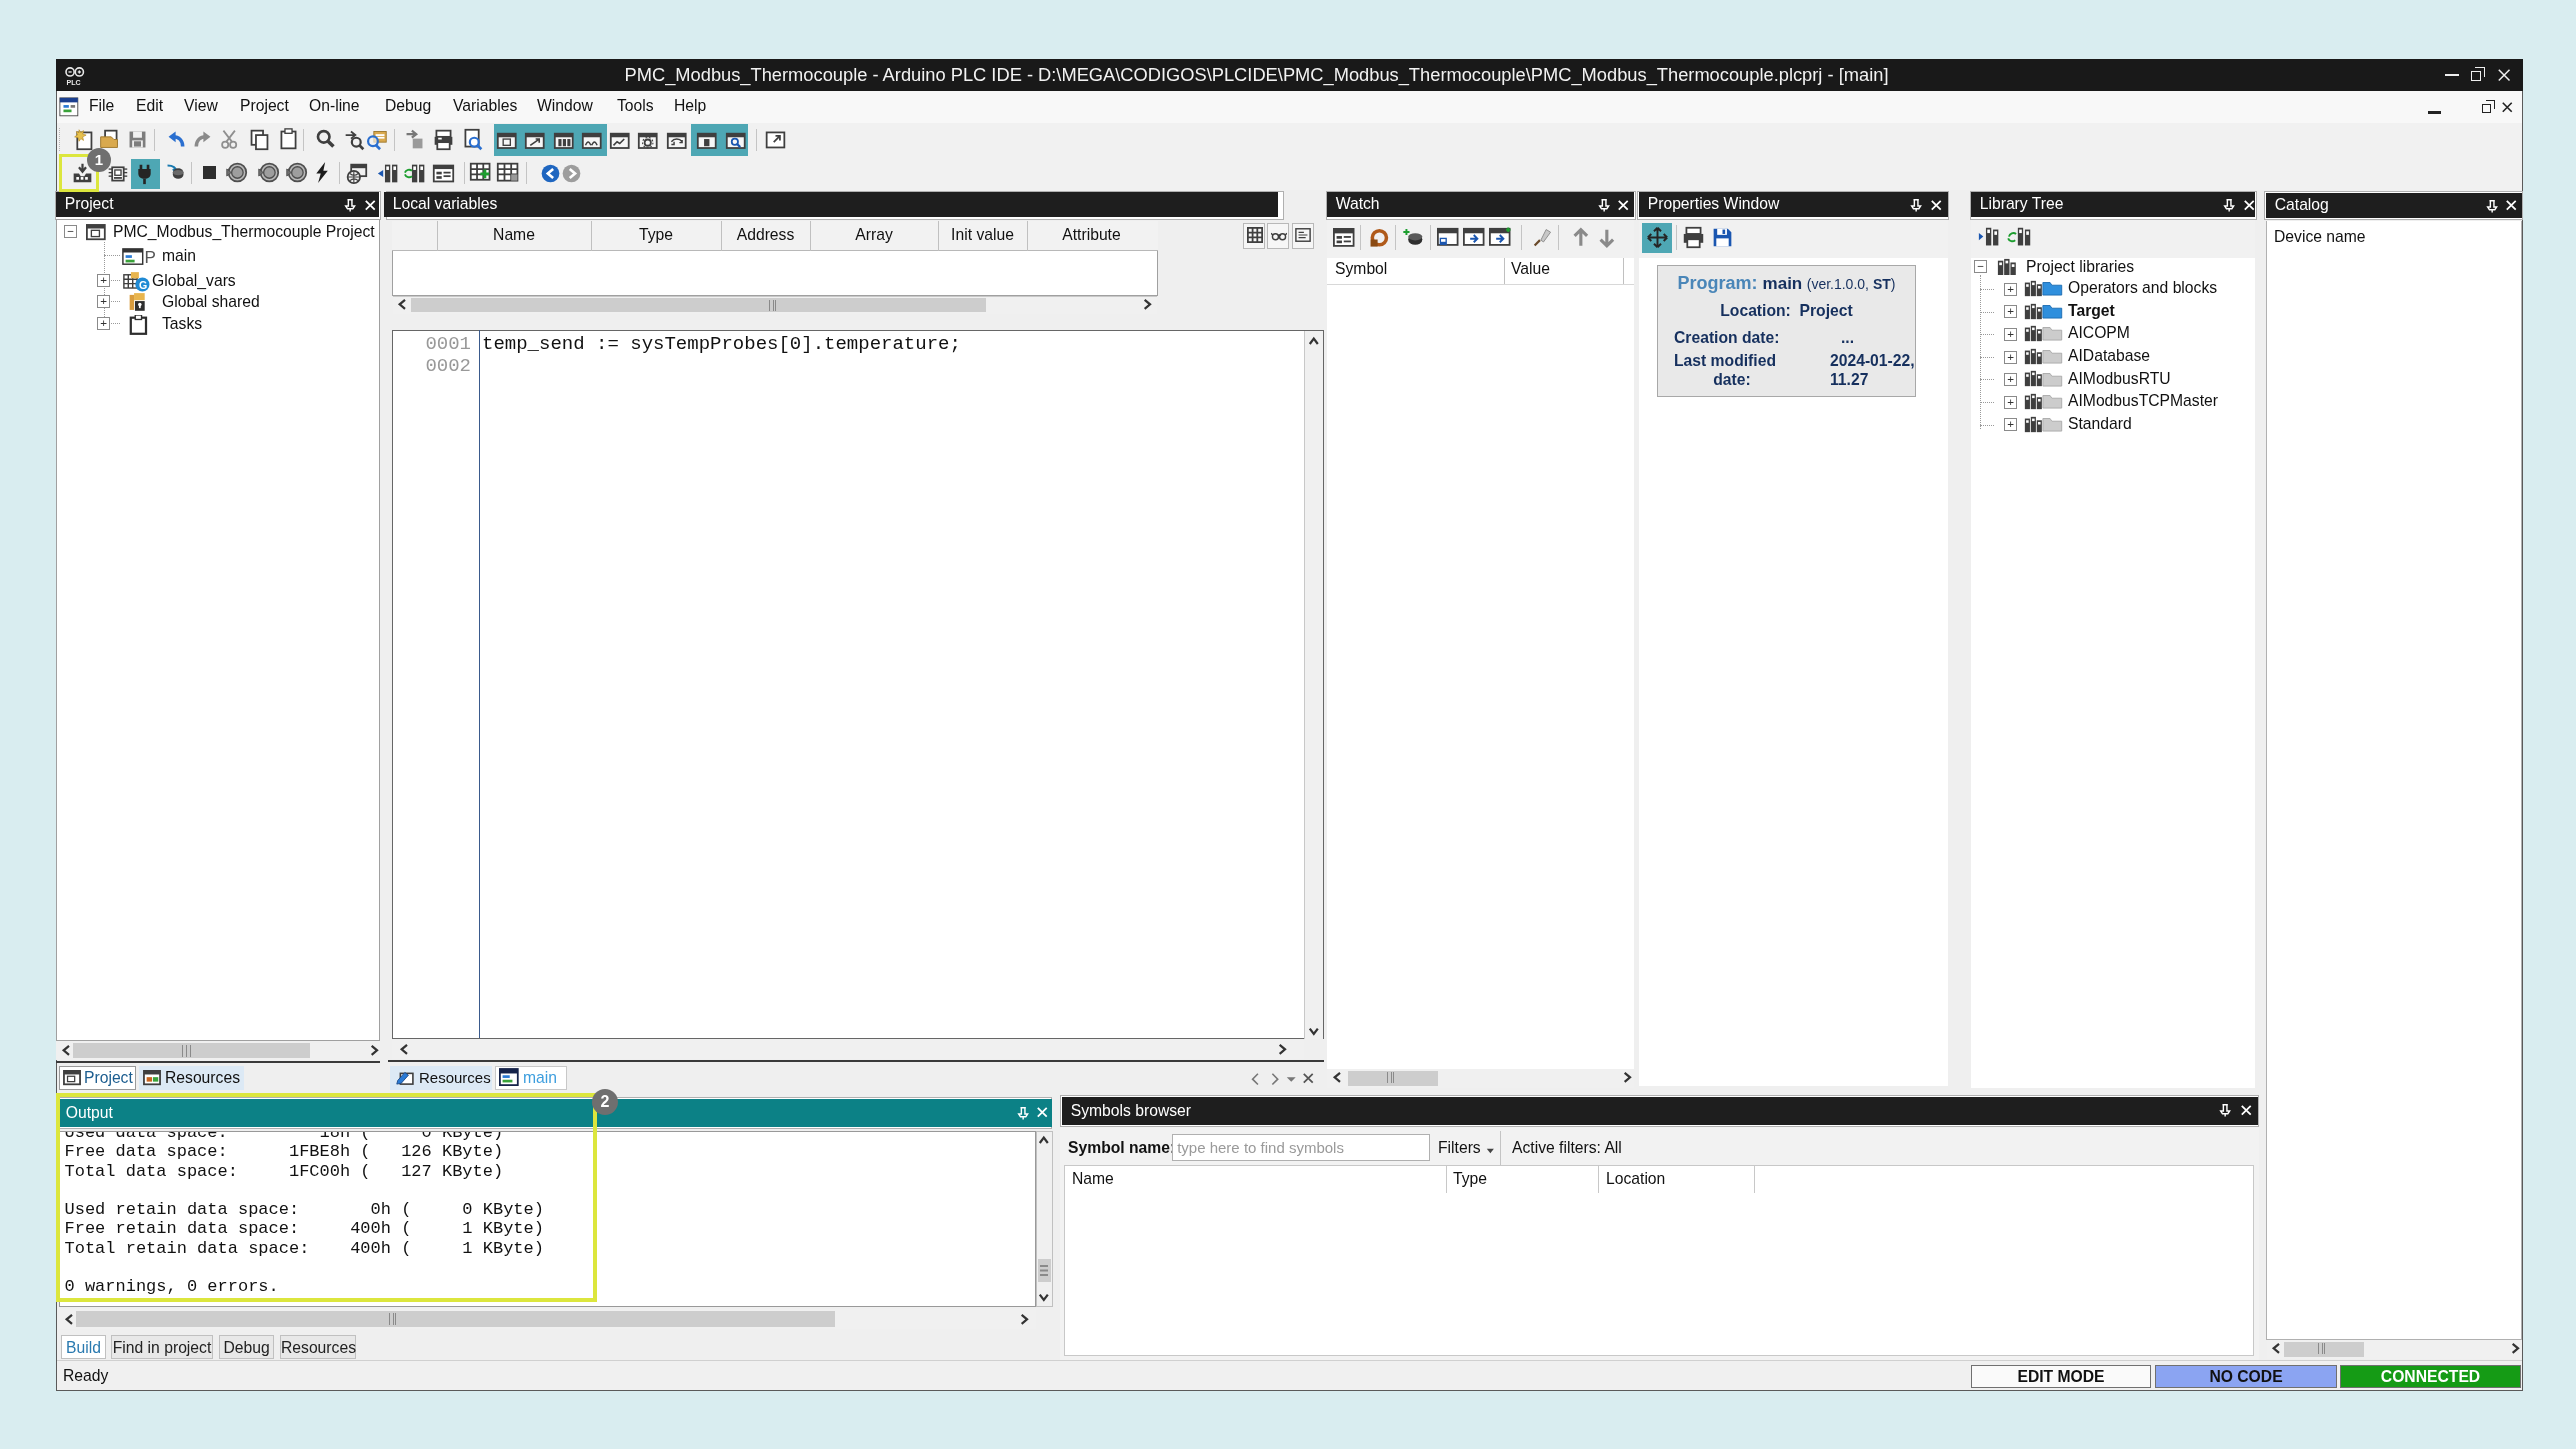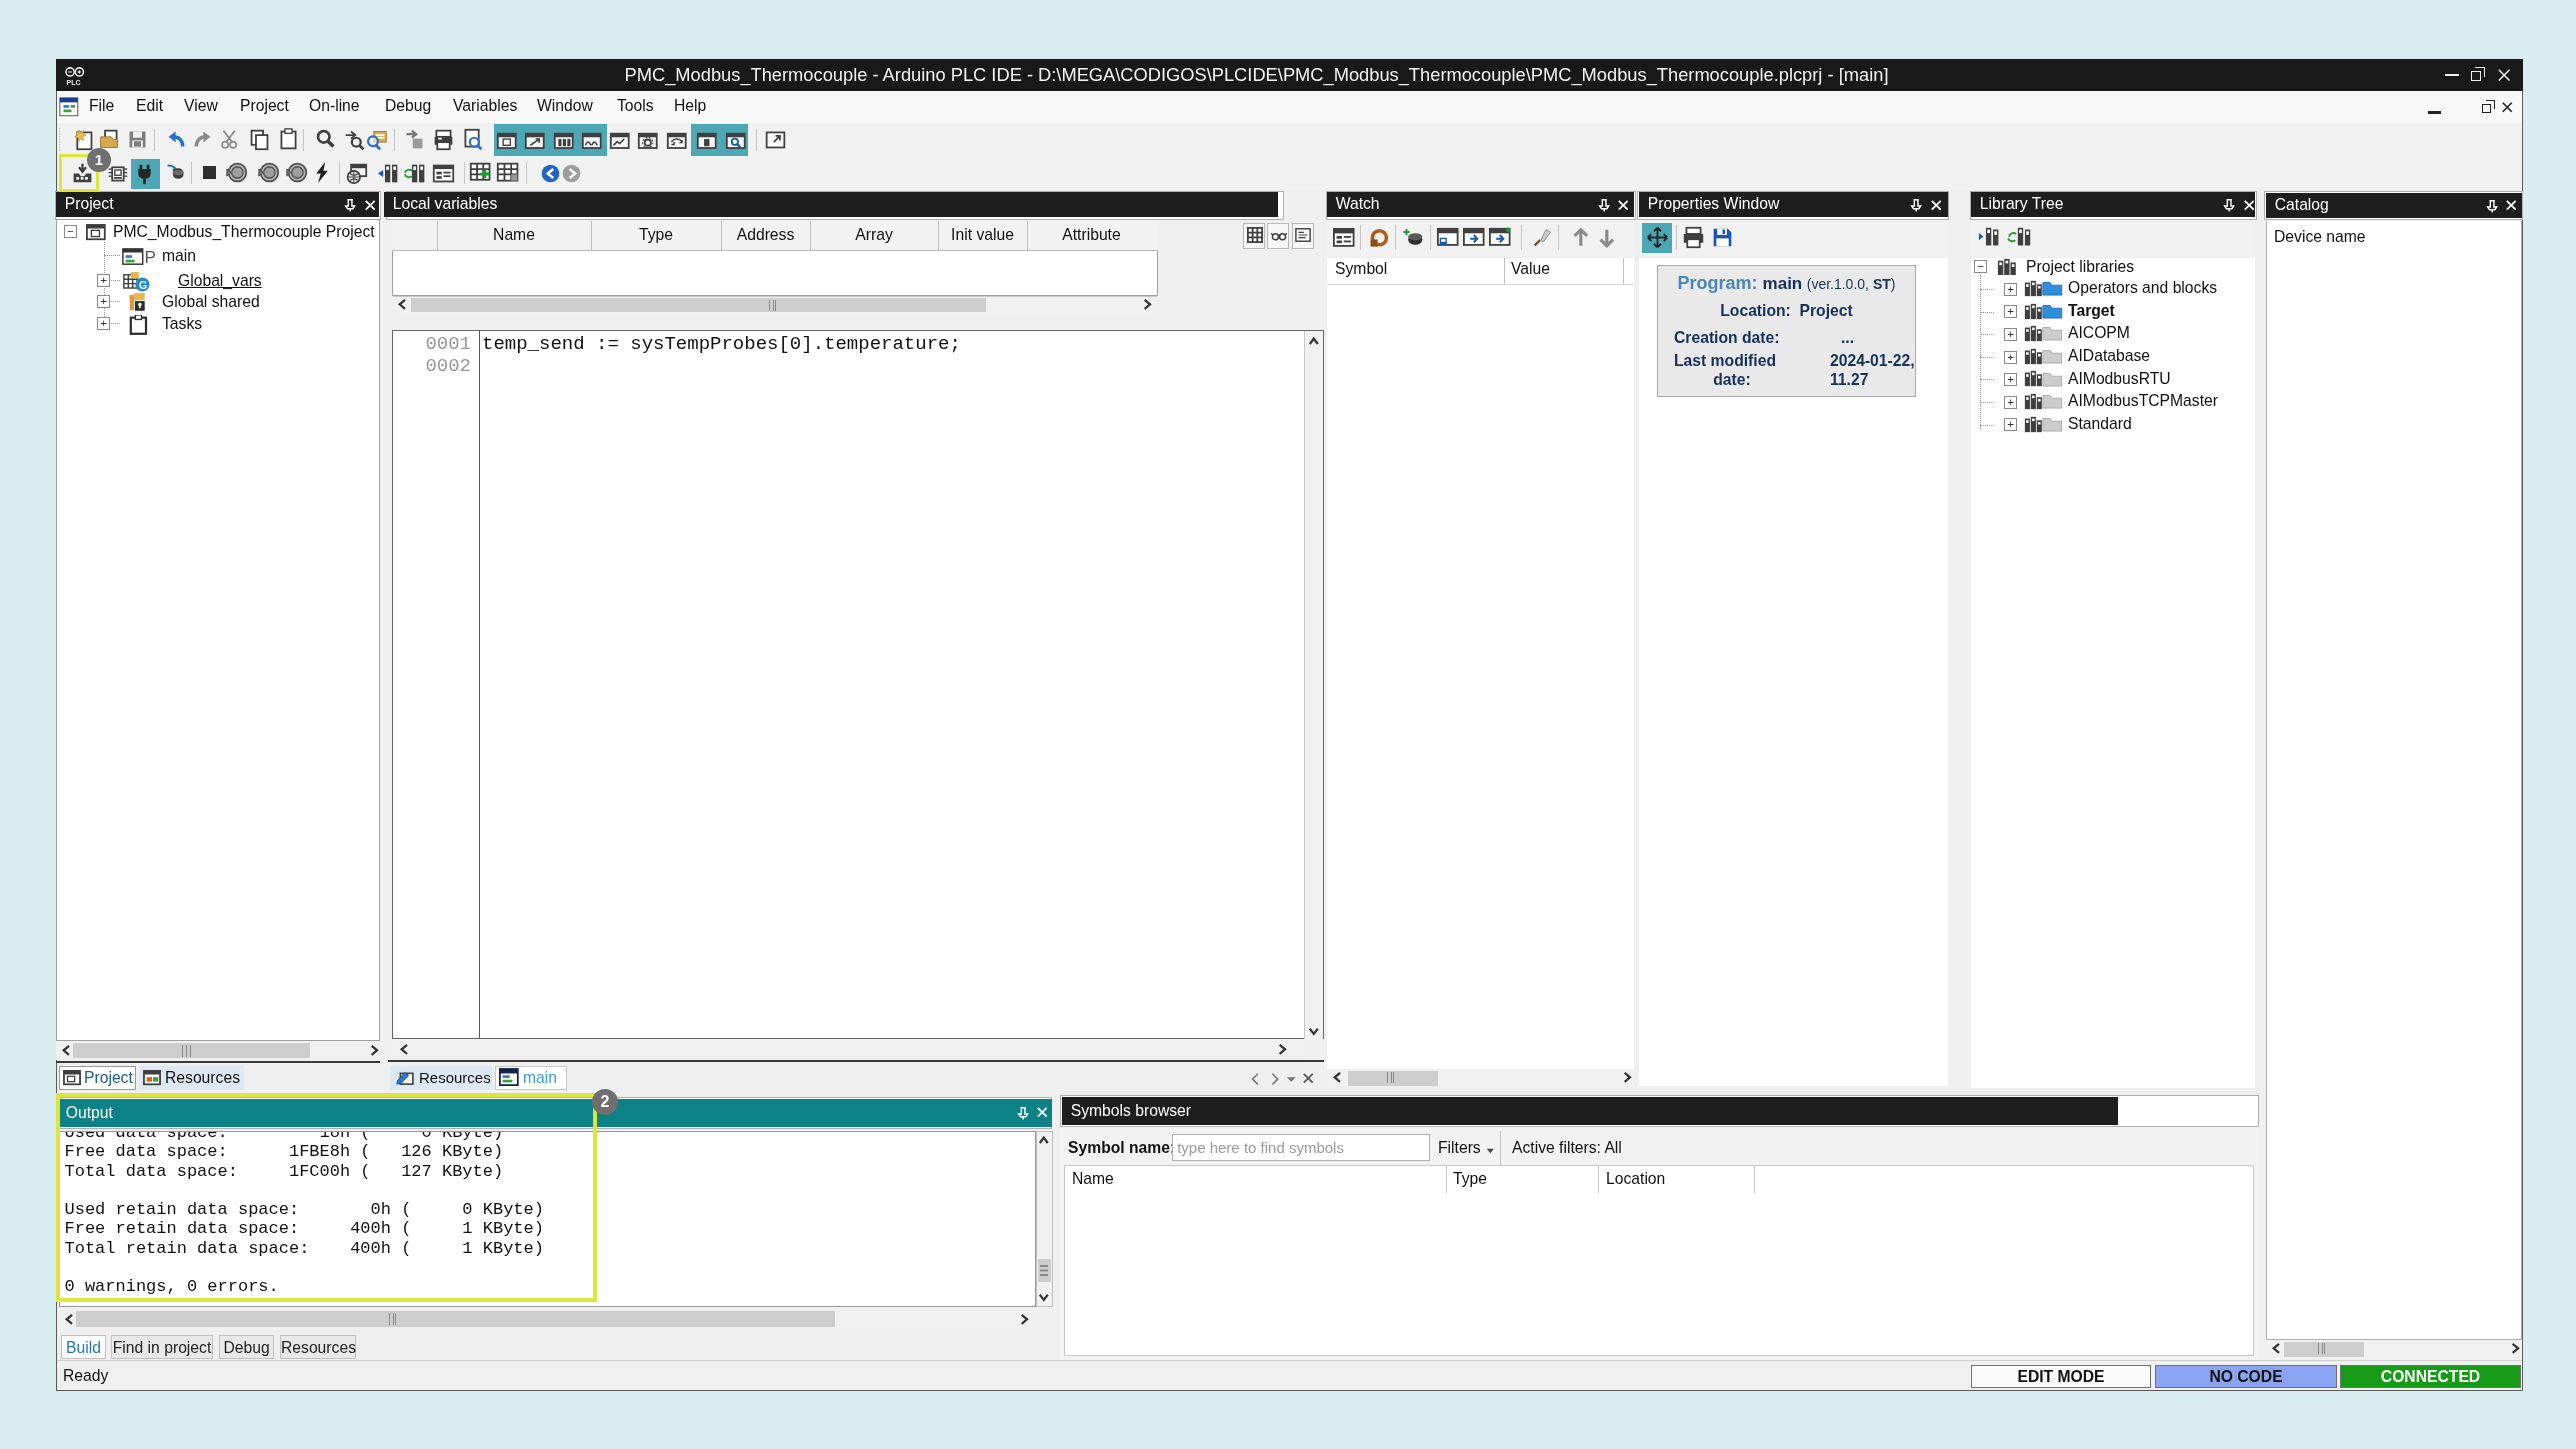--- a/index.html
+++ b/index.html
@@ -323,21 +323,21 @@
   </svg>
 <div class="trow" style="left:162px;top:247px;">main</div>
 <div class="exp" style="left:97px;top:274px;">+</div>
 <svg class="abs" style="left:123px;top:272px;" width="30" height="19.7" viewBox="0 0 34 22">
     <rect x="1" y="3" width="15" height="15" fill="#fff" stroke="#3f3f3f" stroke-width="1.6"></rect>
     <path d="M1 8 h15 M1 13 h15 M6 3 v15 M11 3 v15" stroke="#3f3f3f" stroke-width="1.6"></path>
     <rect x="9" y="0" width="9" height="7" fill="#e8b54e"></rect>
     <circle cx="22" cy="14" r="8" fill="#1f8ad4"></circle>
     <text x="18" y="19" font-size="12" font-weight="bold" fill="#fff" font-family="Liberation Sans">G</text>
   </svg>
-<div class="trow" style="left:178px;top:272px;text-decoration:underline;">Global_vars</div>
+<div class="trow" style="left:152px;top:272px;">Global_vars</div>
 <div class="exp" style="left:97px;top:295px;">+</div>
 <svg class="abs" style="left:127px;top:293px;" width="23" height="19.7" viewBox="0 0 26 22">
     <rect x="8" y="0" width="12" height="8" fill="#e8b54e"></rect>
     <rect x="3" y="2" width="5" height="17" fill="#d89c3e"></rect>
     <rect x="9" y="9" width="11" height="11" fill="#2e2e2e"></rect>
     <circle cx="14.5" cy="13" r="2" fill="#fff"></circle>
     <rect x="13.5" y="13" width="2" height="4" fill="#fff"></rect>
   </svg>
 <div class="trow" style="left:162px;top:293px;">Global shared</div>
 <div class="exp" style="left:97px;top:317px;">+</div>
@@ -776,21 +776,21 @@
     <path d="M3 1 L9 6 L3 11" stroke="#333" stroke-width="2.5" fill="none"></path>
   </svg>
 <div class="sbt" style="left:76px;top:1311px;width:759px;height:16px;"></div>
 <div class="abs" style="left:389px;top:1313px;width:7.2px;height:11.6px;border-left:1.8px solid #8a8a8a;border-right:1.8px solid #8a8a8a;"></div>
 <div class="abs" style="left:393px;top:1313px;width:0;height:11.6px;border-left:1.8px solid #8a8a8a;"></div>
 <div class="abs" style="left:61px;top:1335px;width:45px;height:24px;background:#fff;border:0.9px solid #c0c0c0;font-size:15.7px;color:#2a7ab0;text-align:center;line-height:23px;">Build</div>
 <div class="abs" style="left:111px;top:1335px;width:102px;height:24px;background:#e8e8e8;border:0.9px solid #c0c0c0;font-size:15.7px;color:#222;text-align:center;line-height:23px;">Find in project</div>
 <div class="abs" style="left:219px;top:1335px;width:55px;height:24px;background:#e8e8e8;border:0.9px solid #c0c0c0;font-size:15.7px;color:#222;text-align:center;line-height:23px;">Debug</div>
 <div class="abs" style="left:280px;top:1335px;width:76px;height:24px;background:#e8e8e8;border:0.9px solid #c0c0c0;font-size:15.7px;color:#222;text-align:center;line-height:23px;">Resources</div>
 <div class="abs" style="left:1060px;top:1095px;width:1199px;height:32px;background:#fff;border:0.9px solid #b0b0b0;"></div>
-<div class="abs" style="left:1062px;top:1097px;width:1056px;height:28px;background:#1e1e1e;color:#fff;font-size:15.7px;line-height:27px;">&nbsp;&nbsp;Symbols browser</div>
+<div class="abs" style="left:1062px;top:1097px;width:1196px;height:28px;background:#1e1e1e;color:#fff;font-size:15.7px;line-height:27px;">&nbsp;&nbsp;Symbols browser</div>
 <svg class="abs" style="left:2218px;top:1103px;" width="14.3" height="14.3" viewBox="0 0 16 16">
     <path d="M5 2 h6 M6 2 v7 h-3 l2 3 h6 l2-3 h-3 v-7 M8 12 v3" stroke="#fff" stroke-width="1.6" fill="none"></path>
   </svg>
 <svg class="abs" style="left:2240px;top:1104px;" width="12.5" height="12.5" viewBox="0 0 14 14">
     <path d="M2 2 L12 12 M12 2 L2 12" stroke="#fff" stroke-width="2"></path>
   </svg>
 <div class="abs" style="left:1060px;top:1127px;width:1199px;height:233px;background:#f2f2f2;"></div>
 <div class="abs" style="left:1068px;top:1139px;font-size:15.7px;color:#111;font-weight:bold;">Symbol name:</div>
 <div class="abs" style="left:1172px;top:1134px;width:258px;height:27px;background:#fff;border:0.9px solid #b0b0b0;font-size:15px;color:#9a9a9a;line-height:25px;">&nbsp;type here to find symbols</div>
 <div class="abs" style="left:1438px;top:1139px;font-size:15.7px;color:#111;">Filters</div>

